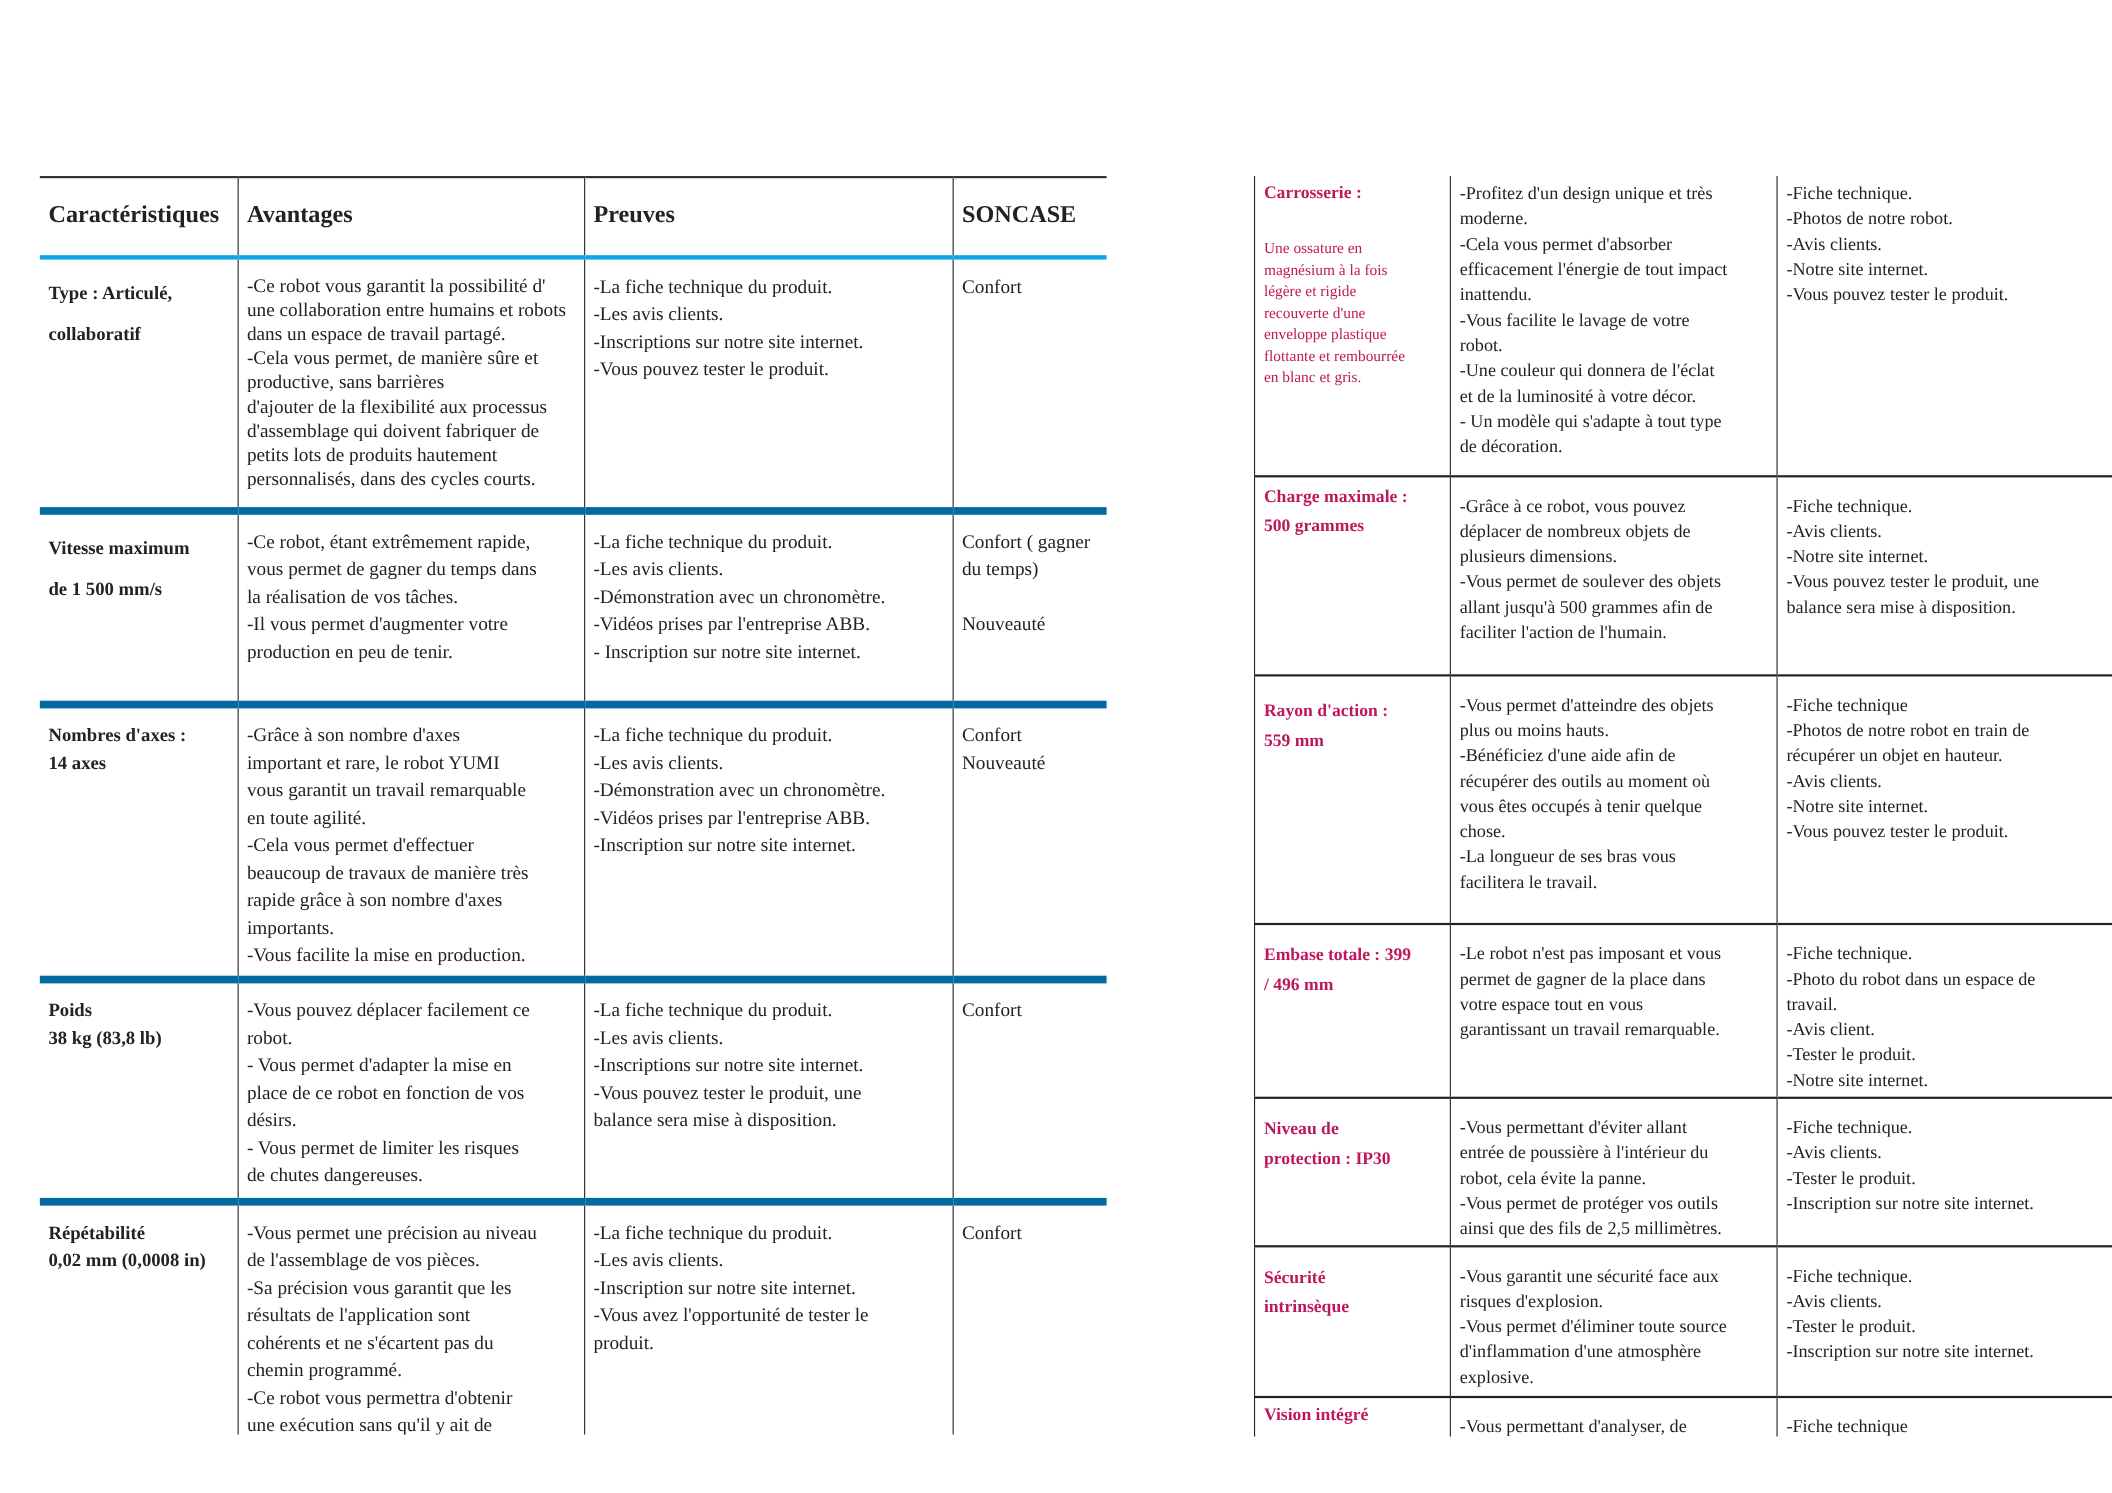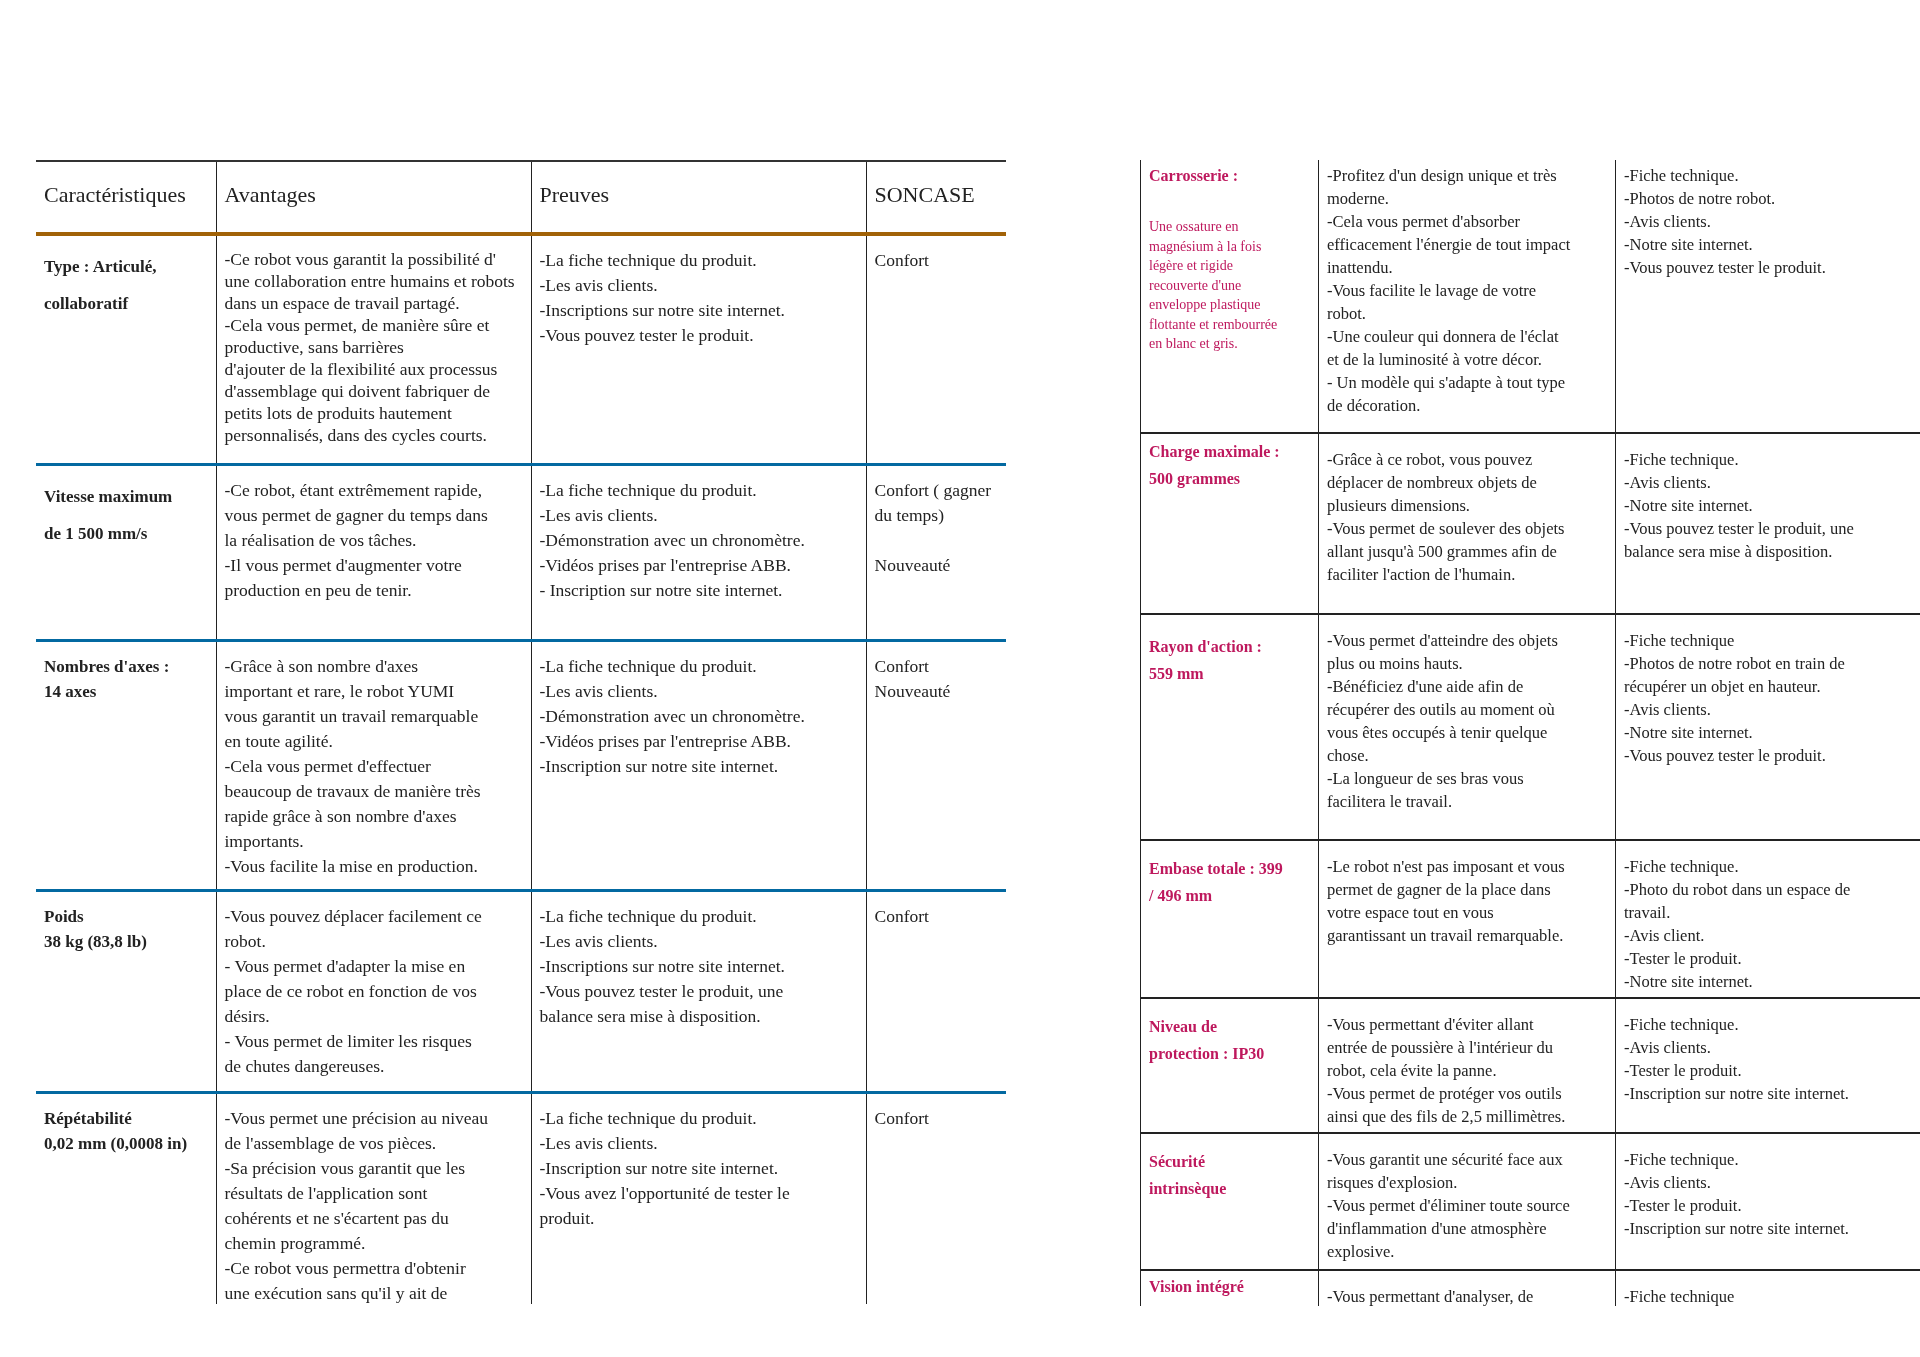--- a/index.html
+++ b/index.html
@@ -7,22 +7,22 @@
        font-family:"Liberation Serif","DejaVu Serif",serif;color:#222;}
   .page{position:absolute;overflow:hidden;}
   #left{left:36px;top:160px;width:970px;height:1144px;}
   #right{left:1140px;top:160px;width:780px;height:1146px;}
   table{border-collapse:collapse;table-layout:fixed;}
   td,th{vertical-align:top;text-align:left;font-weight:normal;padding:0 8px;
         border-left:1.5px solid #222;}
   td:first-child,th:first-child{border-left:none;}
   #left table{width:1000px;}
   #left th{font-size:22px;padding-top:20px;height:50px;border-top:2.5px solid #333;
-           border-bottom:4px solid #a16207;}
-  #left td{font-size:17.5px;line-height:25px;padding-top:12px;border-bottom:3px solid #0369a1;}
+           border-bottom:4px solid #0ea5e9;font-weight:bold;}
+  #left td{font-size:17.5px;line-height:25px;padding-top:12px;border-bottom:7px solid #0369a1;}
   #left td.feat{font-weight:bold;font-size:17px;}
   #left col.c1{width:180px;} #left col.c2{width:315px;} #left col.c3{width:335px;} #left col.c4{width:170px;}
   #right table{width:820px;}
   #right td{font-size:16.5px;line-height:23px;padding-top:4px;border-bottom:2.5px solid #222;}
   #right td:first-child{border-left:1.5px solid #222;}
   #right td.feat{font-weight:bold;font-size:16px;color:#be185d;}
   #right col.c1{width:178px;} #right col.c2{width:297px;} #right col.c3{width:345px;}
   .sub{font-weight:normal;font-size:14px;line-height:19.5px;margin-top:30px;}
   .line{display:block;}
   .small{font-size:14px;}

